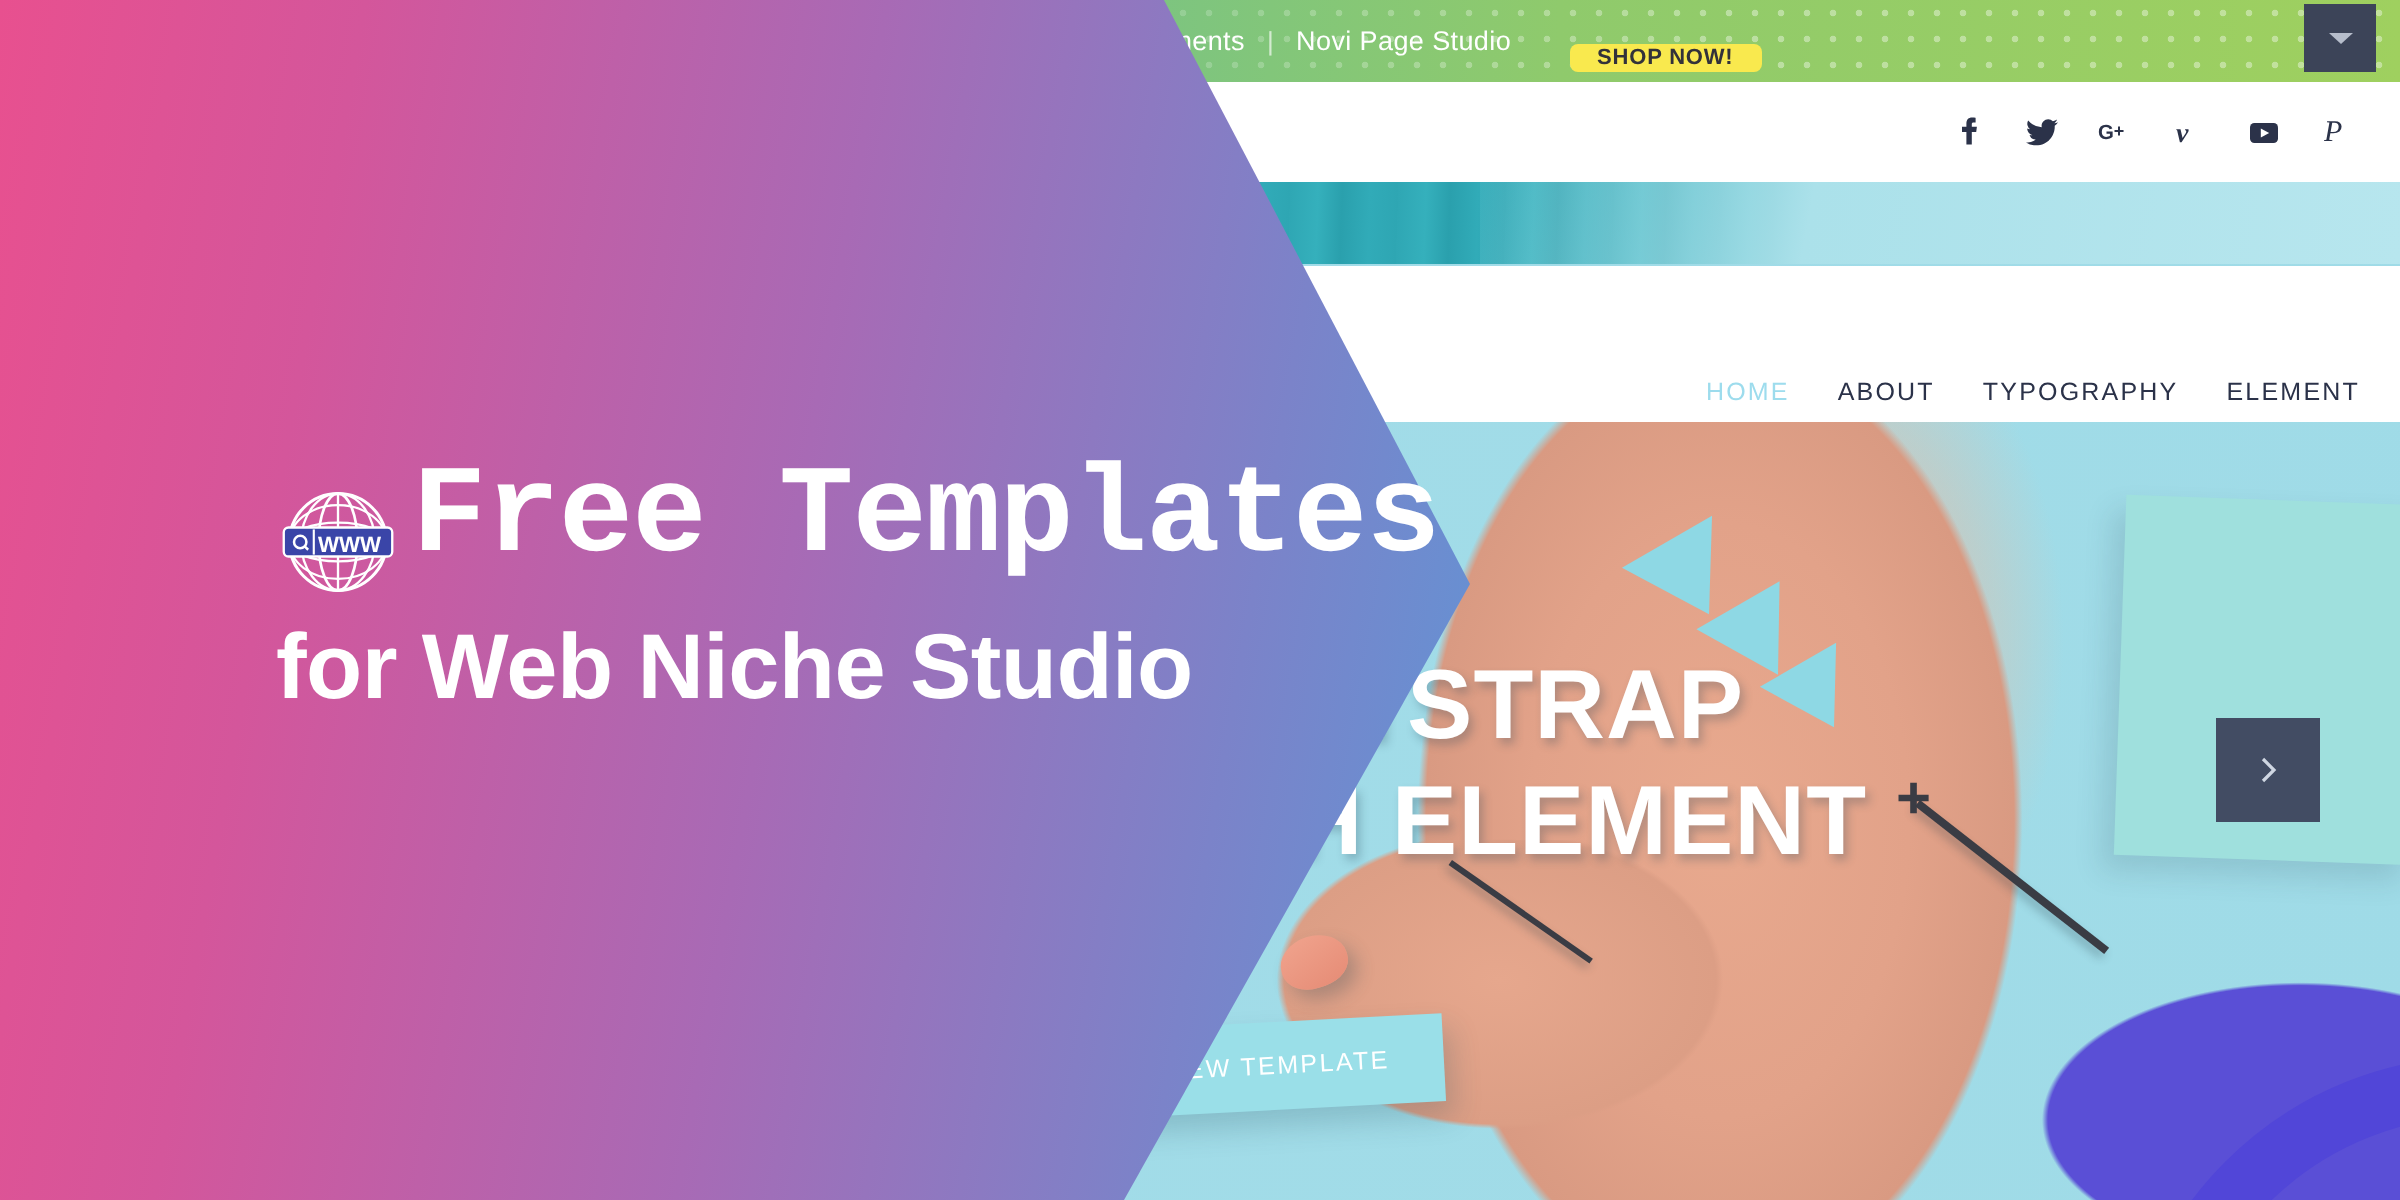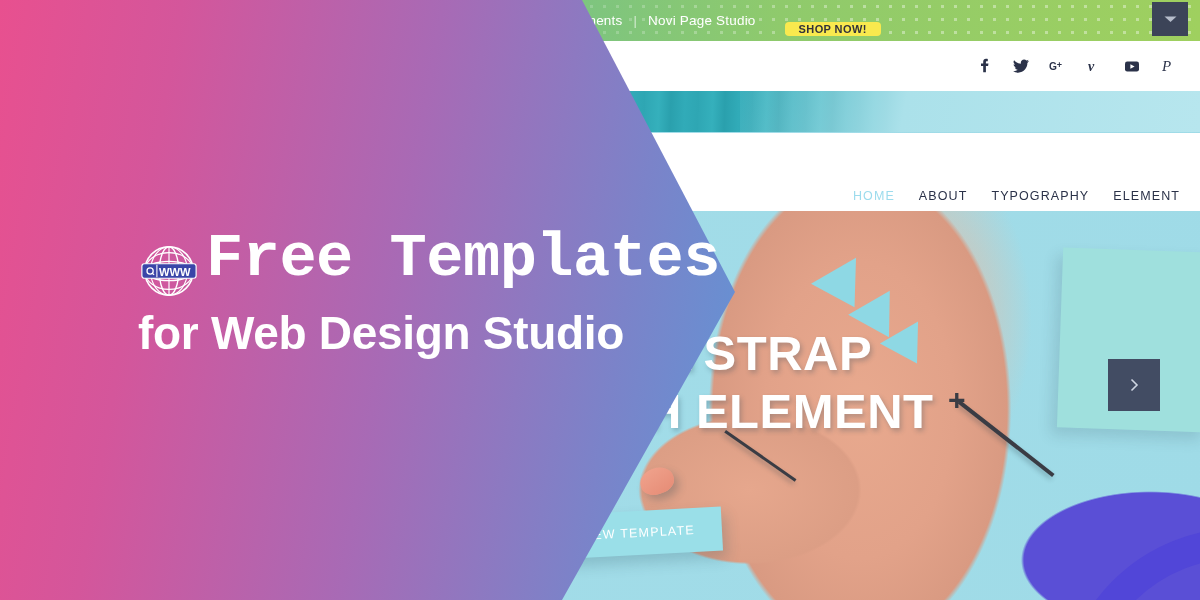--- a/index.html
+++ b/index.html
@@ -323,16 +323,16 @@
       <ellipse cx="32" cy="32" rx="25" ry="10" fill="none" stroke="#ffffff" stroke-width="1.2"></ellipse>
       <ellipse cx="32" cy="32" rx="25" ry="19" fill="none" stroke="#ffffff" stroke-width="1.1"></ellipse>
       <line x1="32" y1="7" x2="32" y2="57" stroke="#ffffff" stroke-width="1.2"></line>
       <rect x="4" y="24.5" width="56" height="15" rx="2.5" fill="#3a45a8" stroke="#ffffff" stroke-width="1.2"></rect>
       <circle cx="12.5" cy="32" r="3.2" fill="none" stroke="#ffffff" stroke-width="1.3"></circle>
       <line x1="14.8" y1="34.3" x2="16.6" y2="36" stroke="#ffffff" stroke-width="1.3"></line>
       <line x1="19.5" y1="25.5" x2="19.5" y2="38.5" stroke="#ffffff" stroke-width="1.1"></line>
       <text x="38" y="37" text-anchor="middle" font-family="Liberation Sans, sans-serif" font-size="11.5" font-weight="700" fill="#ffffff">WWW</text>
     </svg>
     <div class="hero-title">Free Templates</div>
-    <div class="hero-sub">for Web Design Studio</div>
+    <div class="hero-sub">for Web Niche Studio</div>
   </div>
 
 </div>
 
 </body></html>

